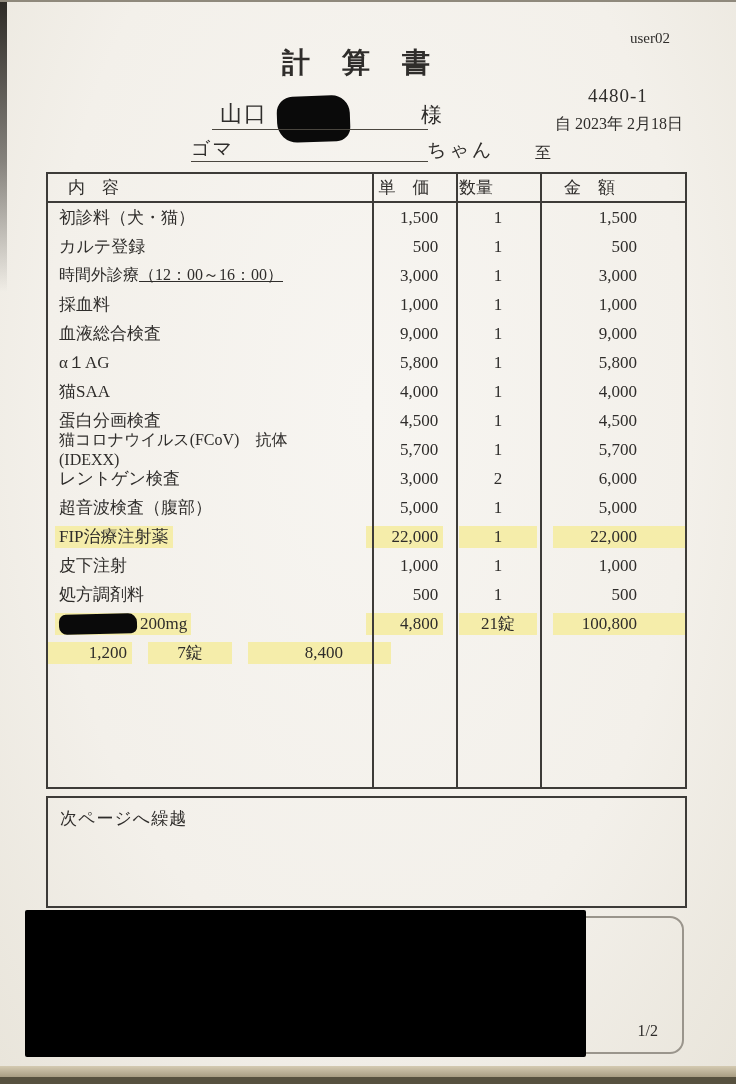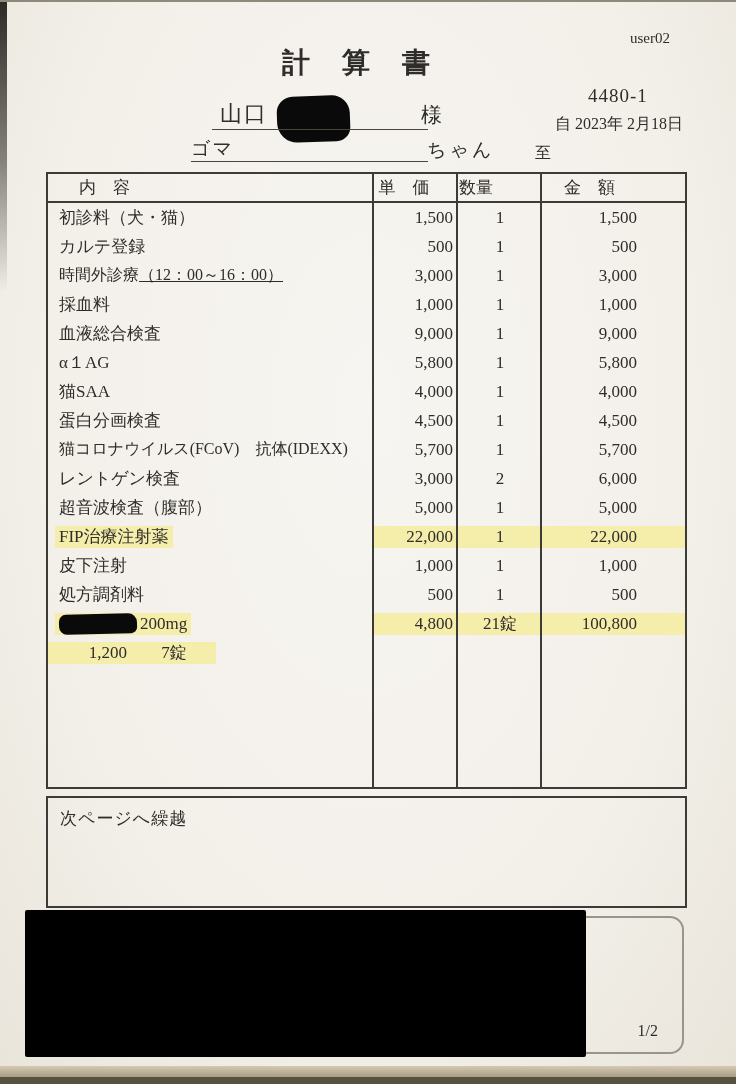--- a/index.html
+++ b/index.html
@@ -40,26 +40,26 @@
 
   
   .bill-table{
     position:absolute;left:46px;top:172px;width:637px;height:613px;
     border:2px solid var(--border);
   }
   .vline{position:absolute;top:0;bottom:0;width:2px;background:var(--border);}
   .vl1{left:324px;} .vl2{left:408px;} .vl3{left:492px;}
   .thead{display:flex;height:27px;border-bottom:2px solid var(--border);
     align-items:center;font-size:17px;}
-  .h-item{width:326px;padding-left:31px;box-sizing:border-box;}
+  .h-item{width:326px;padding-left:20px;box-sizing:border-box;}
   .h-unit{width:60px;text-align:center;}
   .h-qty{width:84px;text-align:center;}
   .h-amt{width:143px;text-align:center;}
 
-  .row{display:flex;height:29px;align-items:center;font-size:17px;}
+  .row{display:flex;height:29px;align-items:center;font-size:17px;gap:16px;}
   .cell{display:flex;align-items:center;height:100%;box-sizing:border-box;}
   .c-name{width:326px;padding-left:7px;}
   .c-unit{width:84px;}
   .c-qty{width:84px;}
   .c-amt{width:143px;}
   .band{display:inline-flex;align-items:center;height:22px;padding:0 4px;box-sizing:border-box;}
   .c-unit .band{width:100%;justify-content:flex-end;padding-right:5px;}
   .c-qty  .band{width:100%;justify-content:center;}
   .c-amt  .band{width:100%;justify-content:flex-end;padding-right:48px;}
   .row.small .c-name{font-size:16px;}
@@ -351,20 +351,23 @@
           </div>
   </div>
 
   <div class="row hl">
     <div class="cell c-unit">
             <span class="band">1,200</span>
           </div>
     <div class="cell c-qty">
             <span class="band">7錠</span>
           </div>
+    <div class="cell c-amt">
+            <span class="band">8,400</span>
+          </div>
   </div>
 </div>
   </div>
 
   <div class="carry-box">
     <div class="carry-label">次ページへ繰越</div>
   </div>
 
   <div class="page-box">
     <div class="page-indicator">1/2</div>

